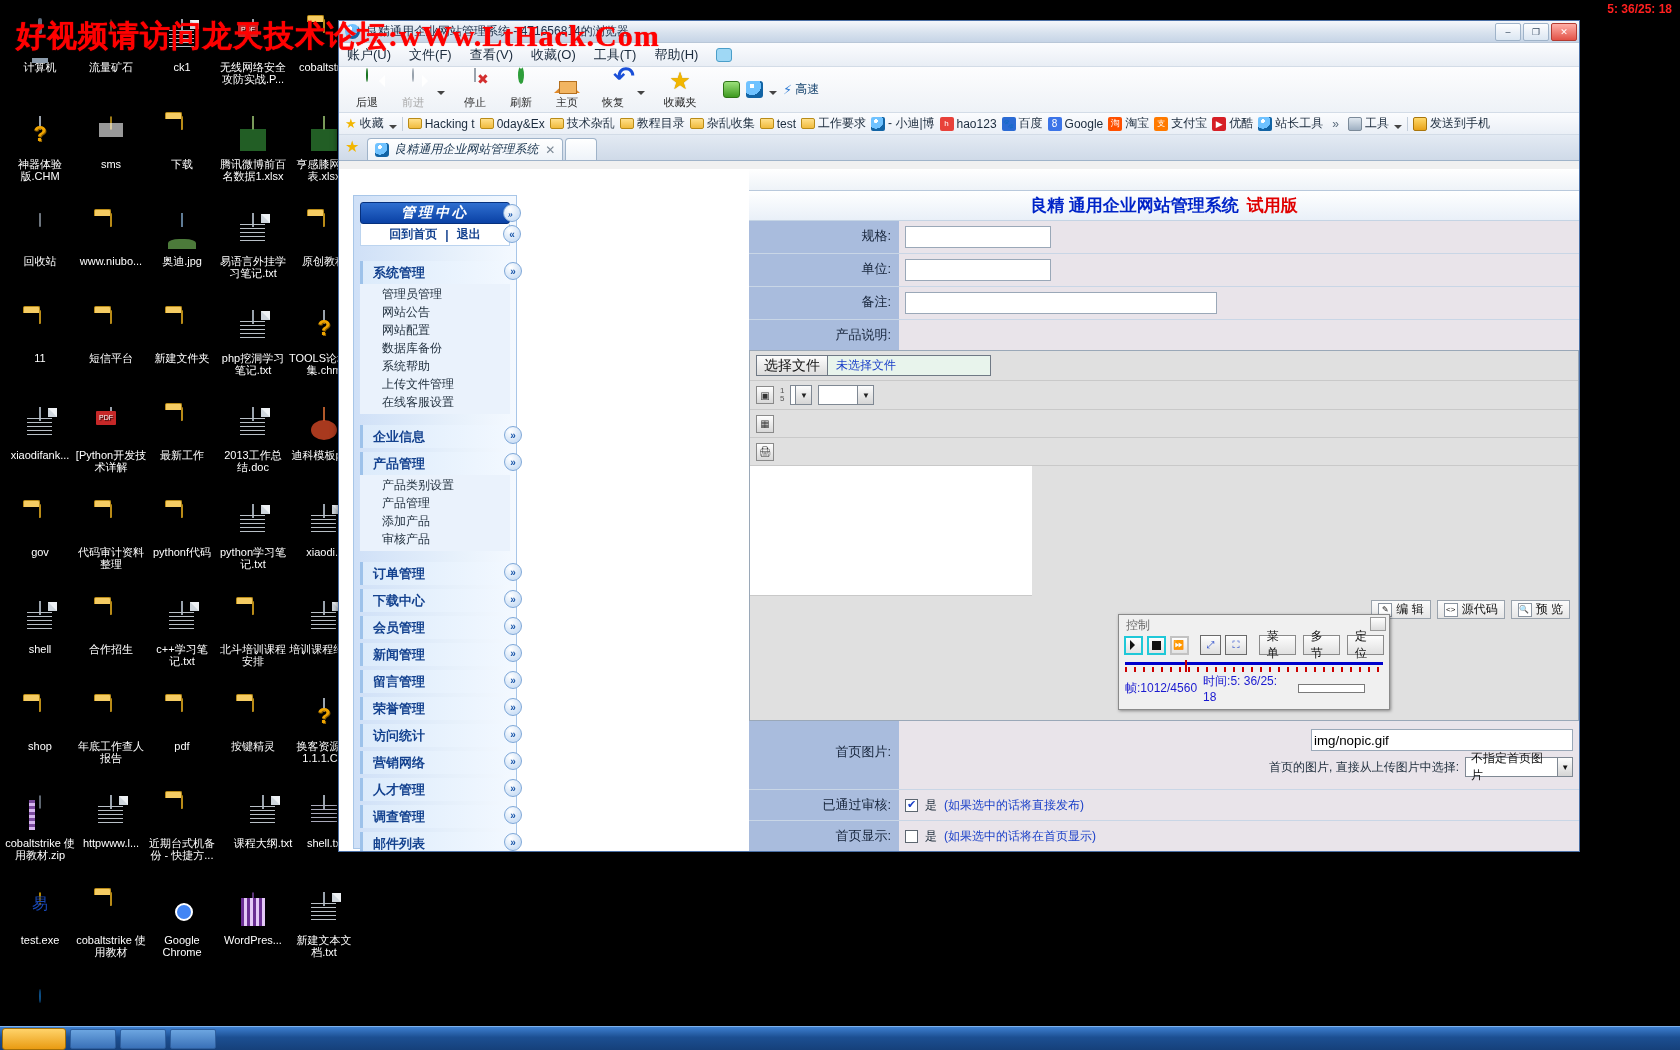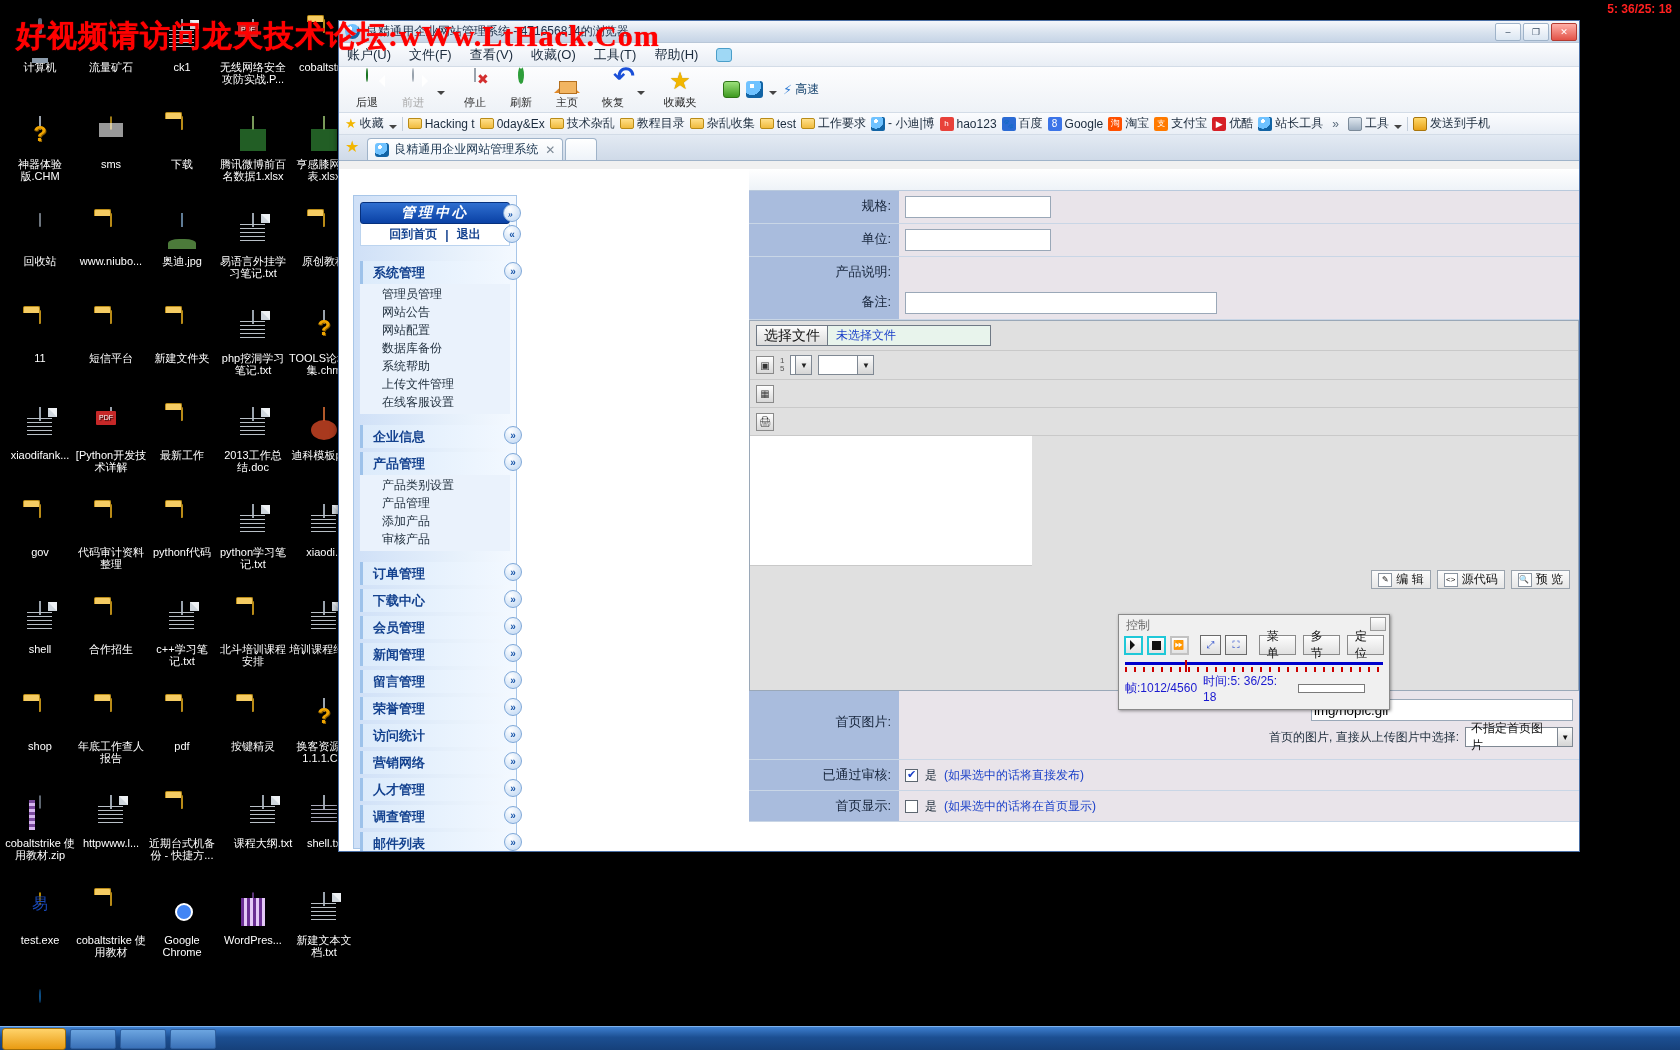--- a/index.html
+++ b/index.html
@@ -184,21 +184,21 @@
 
   #tabstrip{
     height:26px;background:linear-gradient(#e3eaf3,#cfdae8);
     border-bottom:1px solid #9fb3c9;
     display:flex;align-items:flex-end;padding-left:6px;gap:2px;
   }
   .favstar{color:#f2b600;font-size:16px;margin:0 6px 4px 0;}
   .tab{
     height:22px;background:linear-gradient(#ffffff,#eef3f9);
     border:1px solid #9fb3c9;border-bottom:none;border-radius:4px 4px 0 0;
-    display:flex;align-items:center;gap:5px;padding:0 7px;font-size:12px;color:#16324d;
+    display:flex;align-items:center;gap:5px;padding:0 7px;font-size:12px;color:#16324d;font-style:italic;
   }
   .tab .tico{width:14px;height:14px;border-radius:3px;
     background:radial-gradient(circle at 35% 30%,#fff 0 14%,#6fc2ff 15% 55%,#1264a5 56% 100%);}
   .tab .x{color:#7a8794;font-size:12px;margin-left:2px;}
   .tab.newtab{width:32px;}
 
   
   #page{
     position:absolute;left:0;top:148px;width:1240px;height:682px;
     background:#fff;overflow:hidden;
@@ -861,45 +861,49 @@
             </div>
           </div>
 
       </div>
 
       <div id="collapse-handle">◀</div>
       <div id="screen-toggle">屏幕切换</div>
 
       <div id="content">
         <div id="content-head"></div>
+        <div id="sys-title">
+          <span class="blue">良精 通用企业网站管理系统</span>
+          <span class="red">试用版</span>
+        </div>
 
         <div class="frow">
           <div class="flabel">规格:</div>
           <div class="fval">
             <input class="tinput w160" value="" style="">
           </div>
         </div>
 
         <div class="frow">
           <div class="flabel">单位:</div>
           <div class="fval">
             <input class="tinput w160" value="" style="">
           </div>
         </div>
 
-        <div class="frow" style="border-bottom:none">
-          <div class="flabel">产品说明:</div>
-          <div class="fval"></div>
-        </div>
-
         <div class="frow">
           <div class="flabel">备注:</div>
           <div class="fval">
             <input class="tinput w320" value="" style="">
           </div>
+        </div>
+
+        <div class="frow" style="border-bottom:none">
+          <div class="flabel">产品说明:</div>
+          <div class="fval"></div>
         </div>
 
         <div class="editor-wrap">
           <div class="ed-row">
             <div class="filebtn">
               <span class="b">选择文件</span>
               <span class="t">未选择文件</span>
             </div>
           </div>
           <div class="ed-row">

